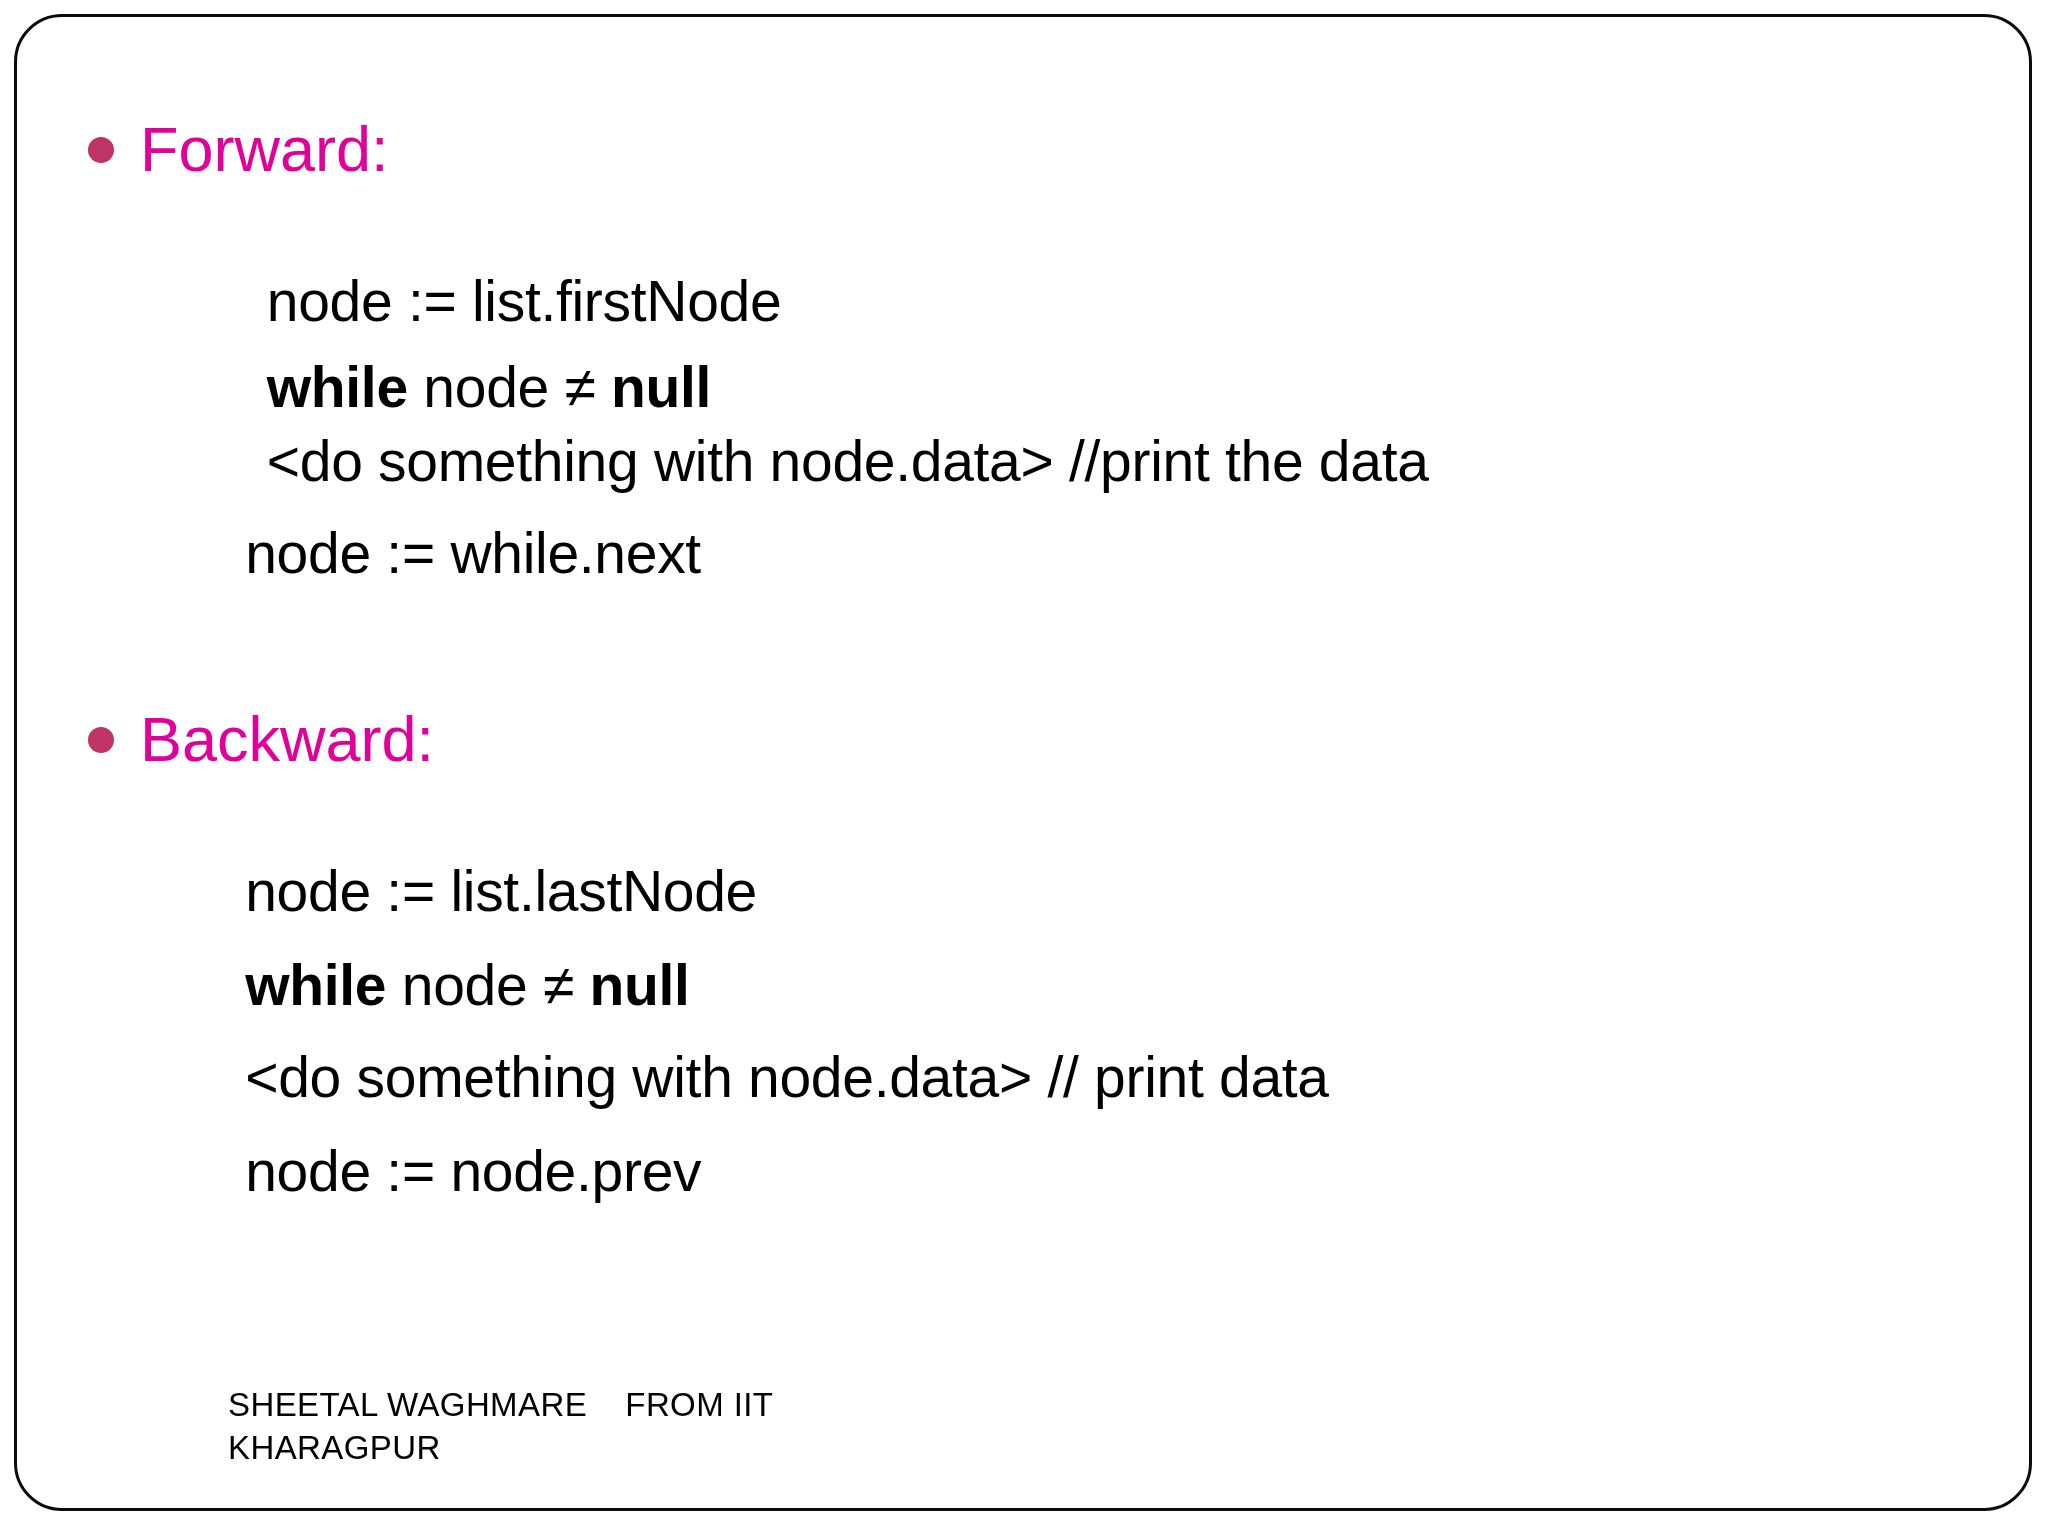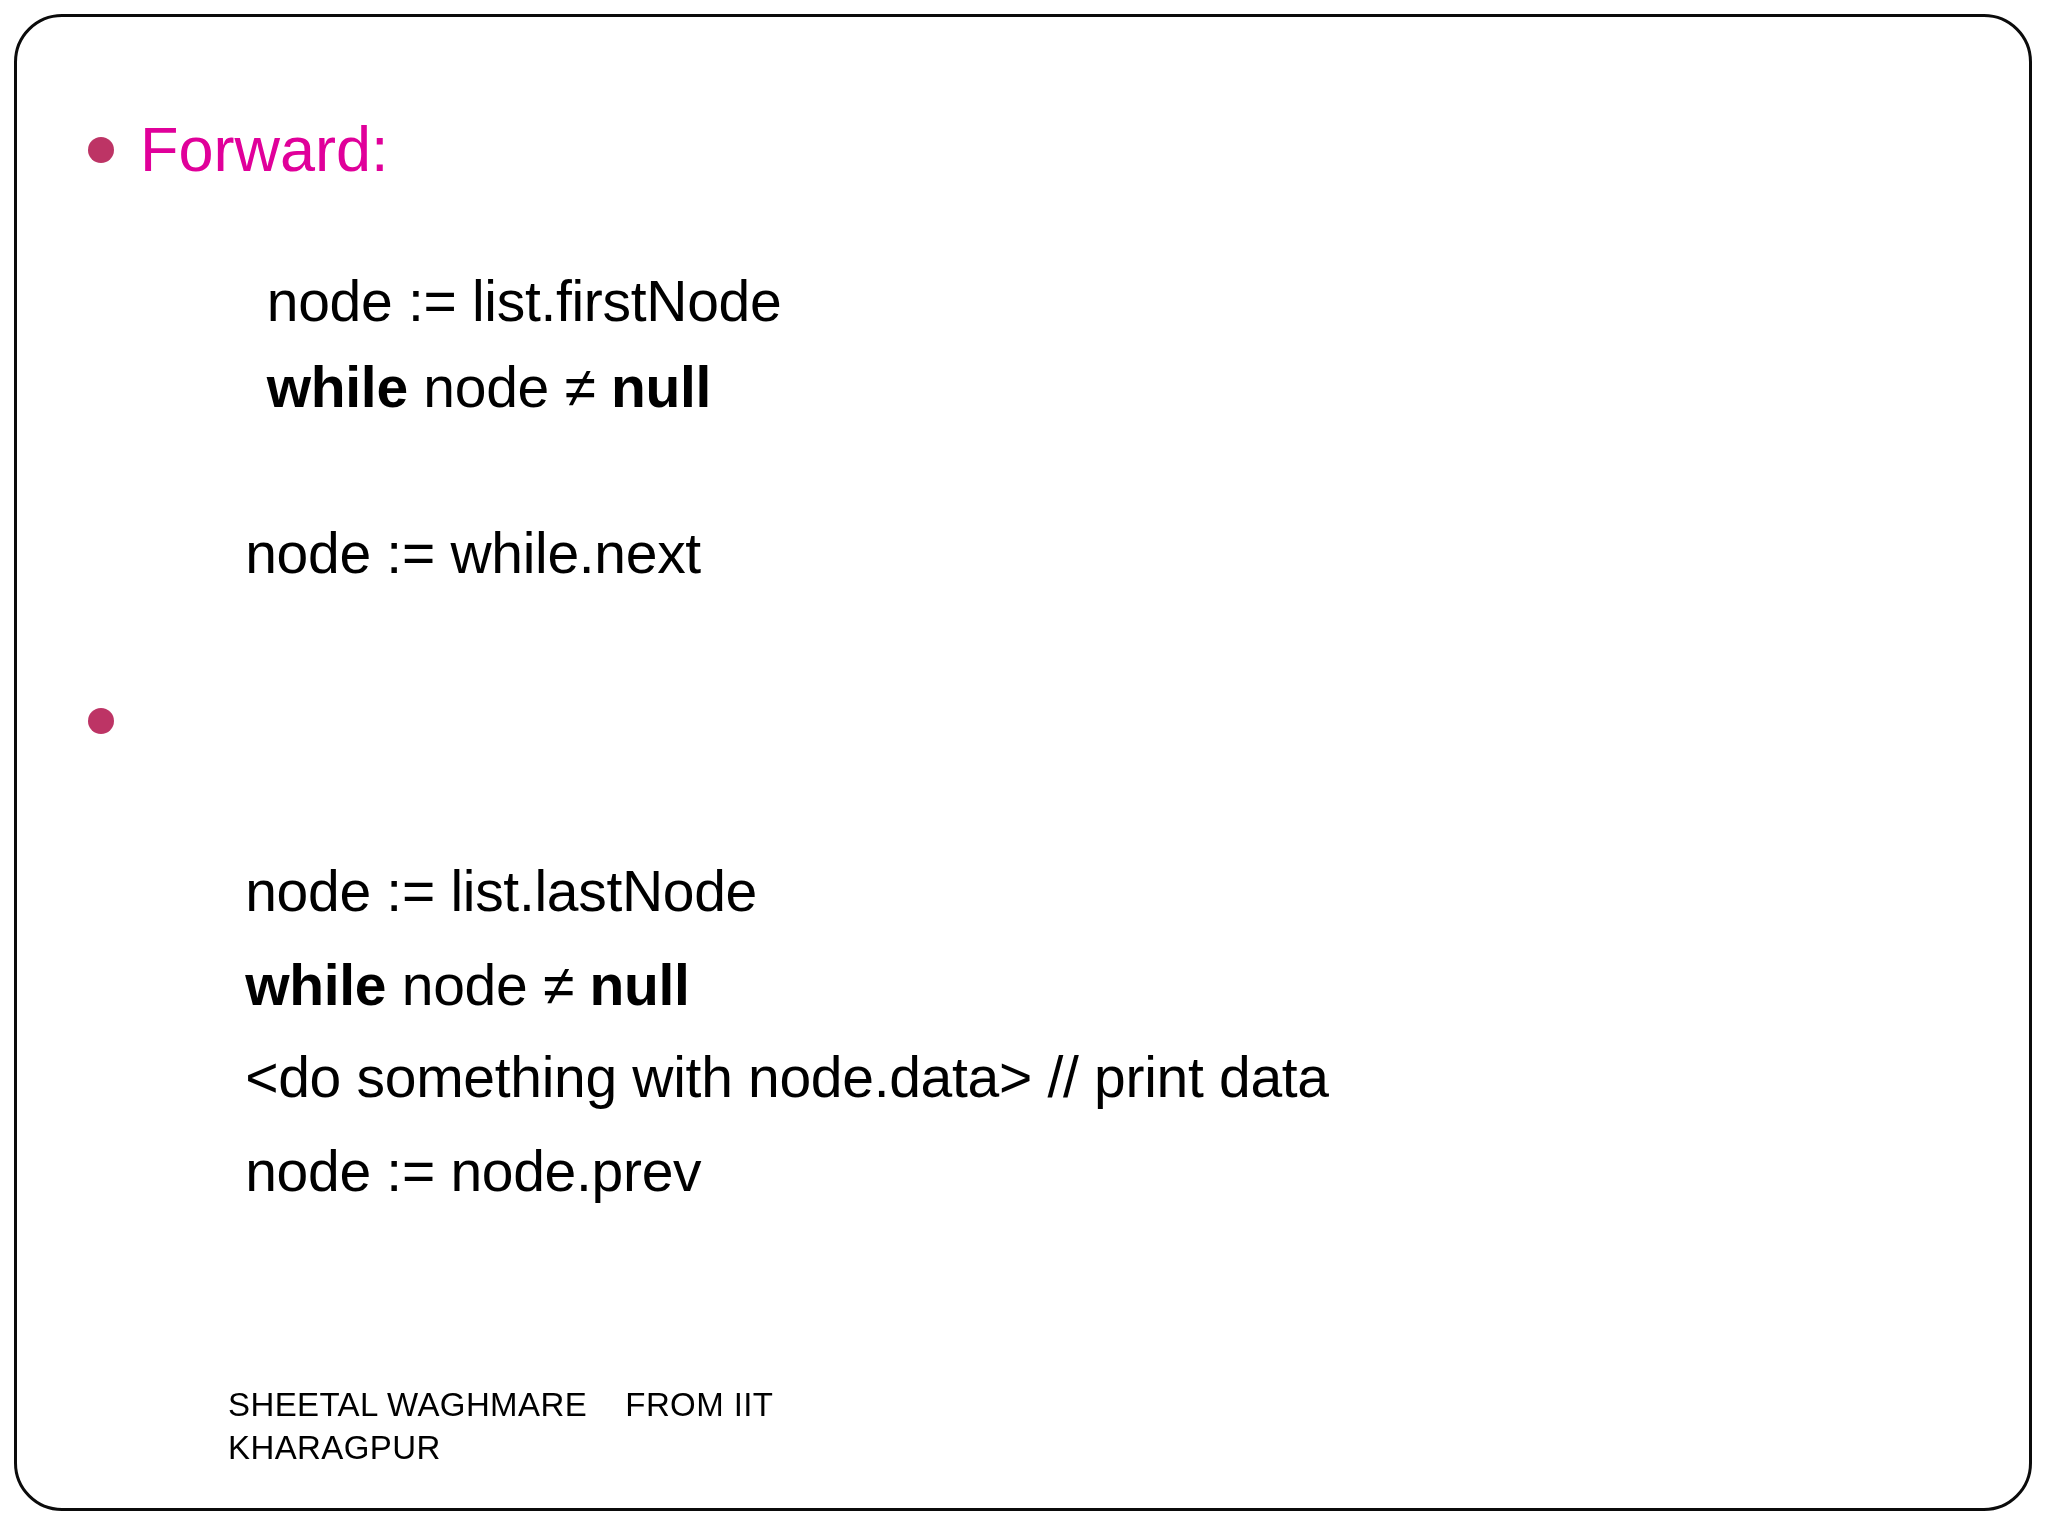--- a/index.html
+++ b/index.html
@@ -113,27 +113,31 @@
     </div>
 
     <div class="code-line" style="left:158px; top:216px;">
       <span> node := list.firstNode</span>
     </div>
 
     <div class="code-line" style="left:158px; top:302px;">
       <span> </span><b>while</b><span> node ≠ </span><b>null</b>
     </div>
 
+    <div class="code-line" style="left:158px; top:376px;">
+      <span> &lt;do something with node.data&gt; //print the data</span>
+    </div>
 
     <div class="code-line" style="left:152px; top:468px;">
       <span>node := while.next</span>
     </div>
 
     <div class="bullet-row" style="left:88px; top:708px;">
       <span class="bullet-dot"></span>
+      <span class="bullet-label">Backward:</span>
     </div>
 
     <div class="code-line" style="left:152px; top:806px;">
       <span>node := list.lastNode</span>
     </div>
 
     <div class="code-line" style="left:152px; top:900px;">
       <span></span><b>while</b><span> node ≠ </span><b>null</b>
     </div>
 

